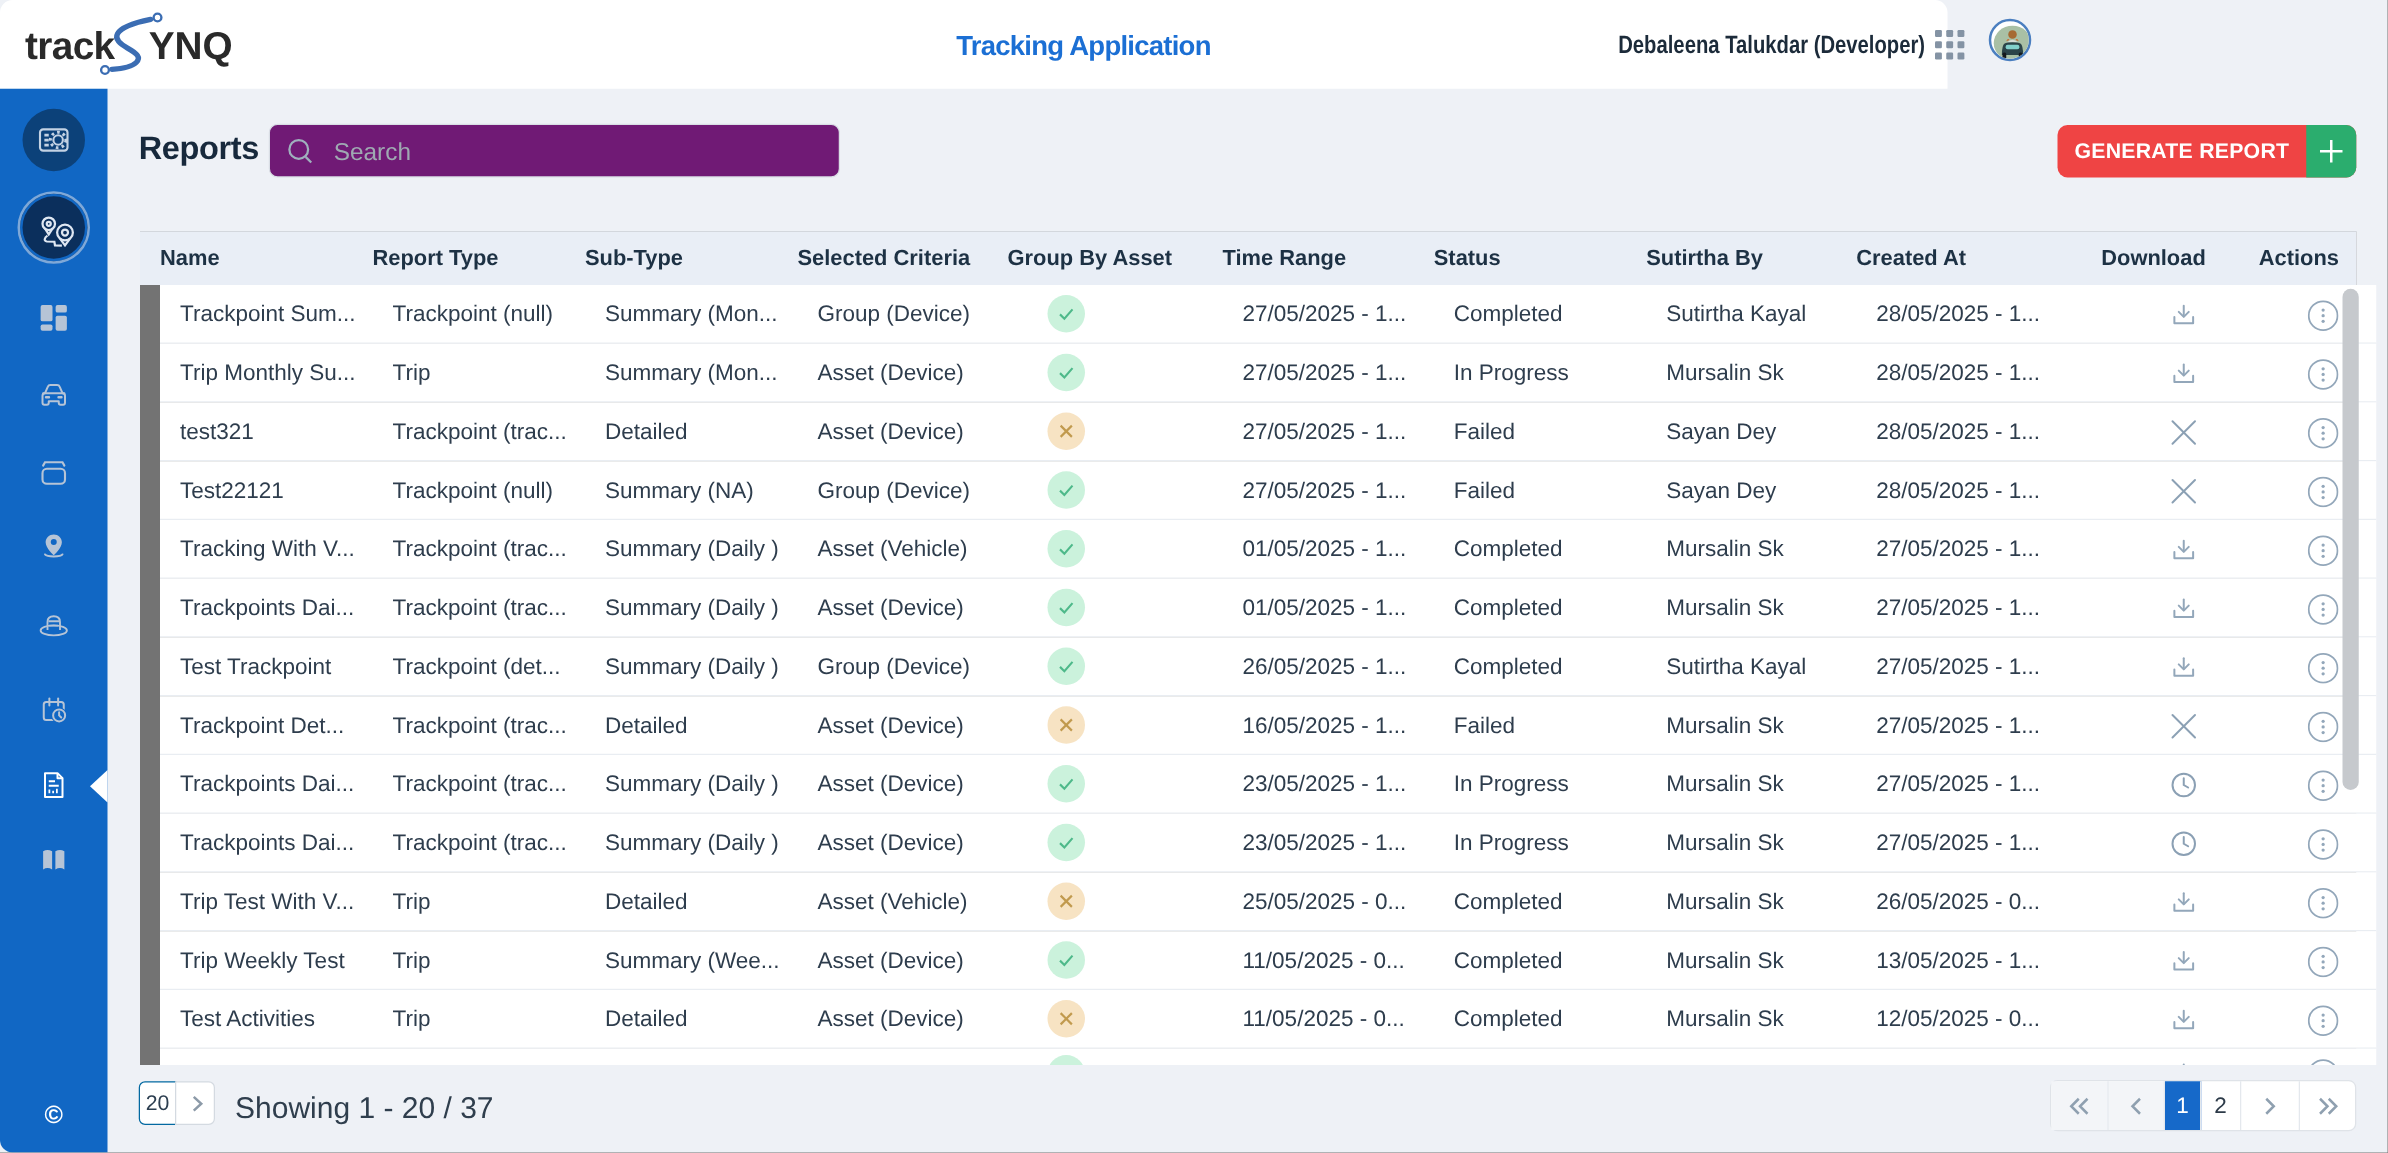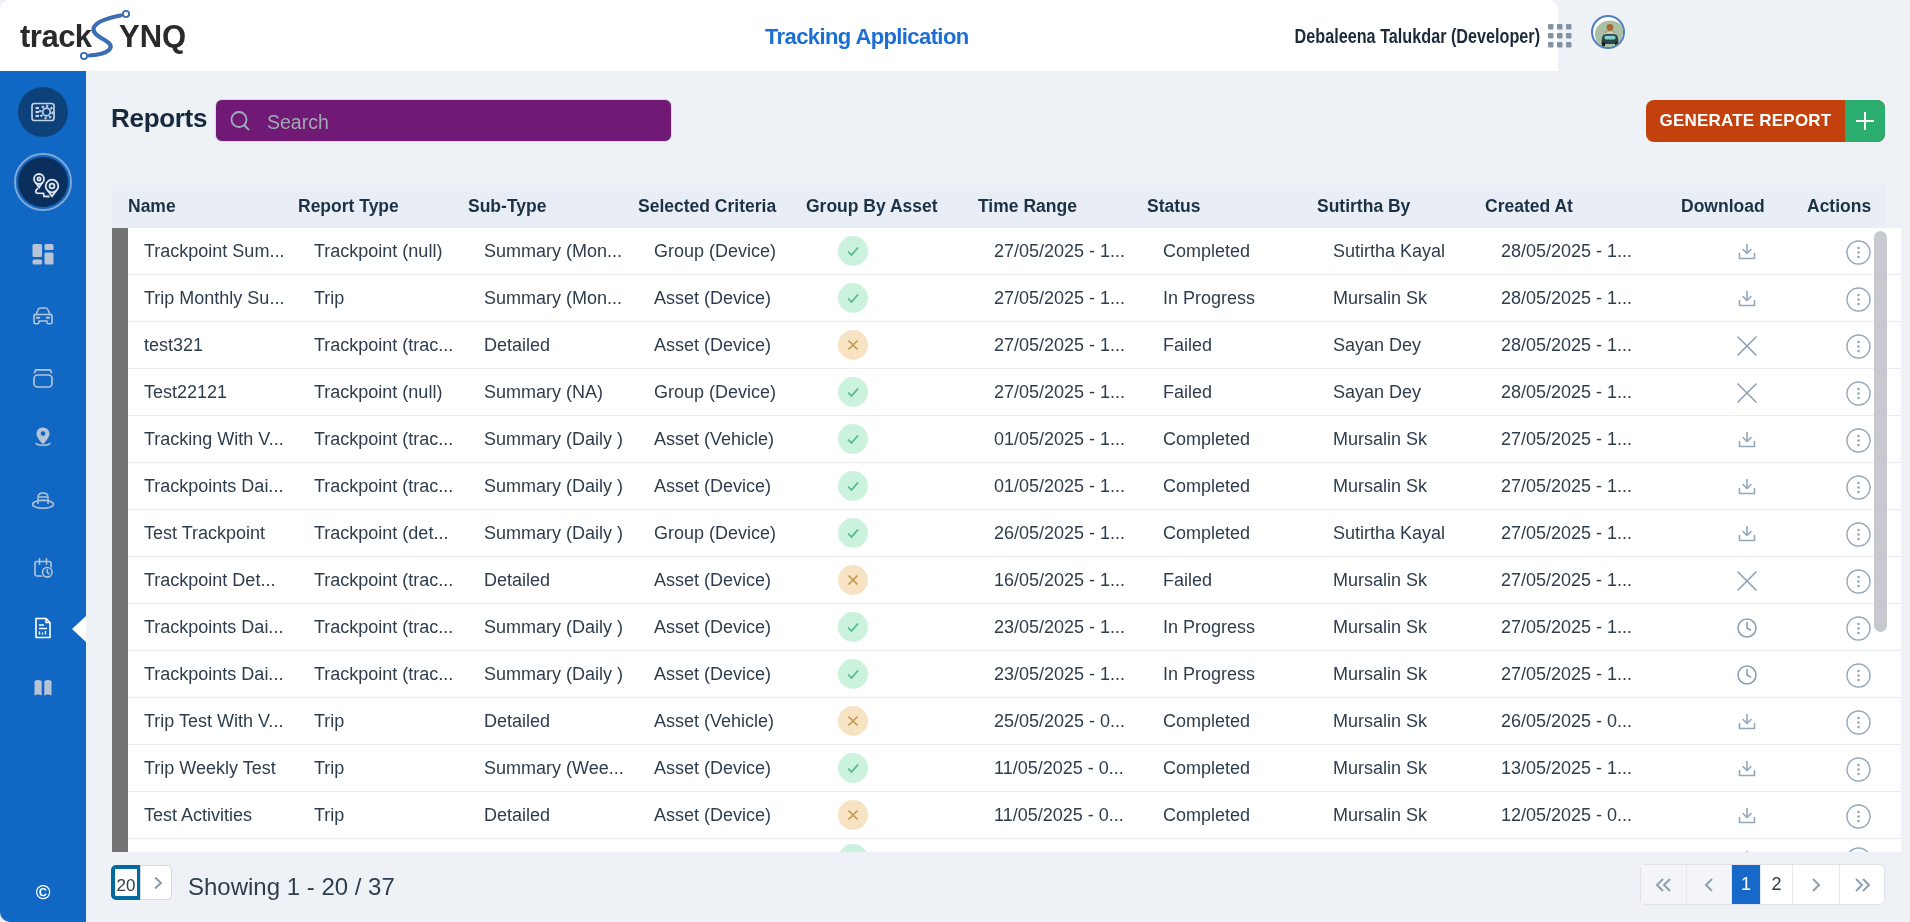--- a/index.html
+++ b/index.html
@@ -15,21 +15,21 @@
 
   
   #side { position:absolute; left:0; top:71px; width:86px; height:851px; background:#1167c4; border-radius:0 0 0 10px; }
   .sic { position:absolute; left:50%; transform:translateX(-50%); }
   #arrow { position:absolute; left:72px; top:545px; width:0; height:0; border-right:14px solid #ffffff; border-top:13px solid transparent; border-bottom:13px solid transparent; }
 
   
   #reports { position:absolute; left:111px; top:103px; font-size:26px; font-weight:bold; color:#17293c; letter-spacing:-0.3px;}
   #search { position:absolute; left:215px; top:99px; width:457px; height:43px; background:#701a75; border:1px solid #d9dee5; border-radius:7px; }
   #search .ph { position:absolute; left:51px; top:11px; font-size:19.5px; color:#9fa9b2; }
-  #genbtn { position:absolute; left:1646px; top:100px; width:239px; height:42px; background:#c2410c; border-radius:8px; color:#fff; }
+  #genbtn { position:absolute; left:1646px; top:100px; width:239px; height:42px; background:#ef4444; border-radius:8px; color:#fff; }
   #genbtn .lbl { position:absolute; left:0; top:11px; width:199px; text-align:center; font-weight:bold; font-size:17px; letter-spacing:0.2px; }
   #genbtn .plus { position:absolute; right:0; top:0; width:40px; height:42px; background:#2bad6e; border-radius:0 8px 8px 0; }
   #genbtn .plus:before { content:""; position:absolute; left:50%; top:50%; width:18px; height:2px; background:#fff; transform:translate(-50%,-50%); }
   #genbtn .plus:after { content:""; position:absolute; left:50%; top:50%; width:2px; height:18px; background:#fff; transform:translate(-50%,-50%); }
 
   
   #tbl { position:absolute; left:112px; top:185px; width:1773px; height:667px; background:#737373; }
   #thead { position:absolute; left:0; top:0; width:1773px; height:43px; background:#e9eef6; }
   #thead span { position:absolute; top:11px; font-size:17.5px; font-weight:bold; color:#1d3144; white-space:nowrap; }
   .row { position:absolute; left:0; width:1773px; height:47px; border-bottom:1px solid #e9edf2; background:#fff;margin-left:16px; }
@@ -44,21 +44,21 @@
   .cca { left:1373px; }
   .badge { position:absolute; left:710px; top:8px; width:30px; height:30px; border-radius:50%; }
   .badge.g { background:#cbf2dc; }
   .badge.o { background:#f7e3c3; }
   .badge svg { position:absolute; left:7px; top:7px; }
   .dl { position:absolute; left:1607px; top:12px; }
   .act { position:absolute; left:1718px; top:12px; }
   #sbar { position:absolute; left:1762px; top:46px; width:13px; height:401px; background:#c6c9cd; border-radius:7px; }
 
   
-  #f20 { position:absolute; left:111px; top:865px; width:30px; height:35px; background:#fff; border:4px solid #0369a1; border-radius:5px 0 0 5px; text-align:center; line-height:33px; font-size:17px; color:#2c3e50; }
+  #f20 { position:absolute; left:111px; top:865px; width:30px; height:35px; background:#fff; border:1px solid #0369a1; border-radius:5px 0 0 5px; text-align:center; line-height:33px; font-size:17px; color:#2c3e50; }
   #fgt { position:absolute; left:140px; top:865px; width:32px; height:35px; background:#fff; border:1px solid #d4dae1; border-radius:0 5px 5px 0; }
   #showing { position:absolute; left:188px; top:873px; font-size:24px; color:#2f3e4d; }
   #pag { position:absolute; left:1640px; top:864px; width:245px; height:41px; border:1px solid #dfe3e8; border-radius:6px; background:#fff; display:flex; }
   #pag .pc { display:flex; border-right:1px solid #e4e8ed; display:flex; align-items:center; justify-content:center; font-size:18px; color:#2c3a48; }
   #pag .pc:last-child { border-right:none; }
   #pag .dis { background:#f3f5f8; }
   #pag .cur { background:#1669c9; color:#fff; }
 </style>
 </head>
 <body>

